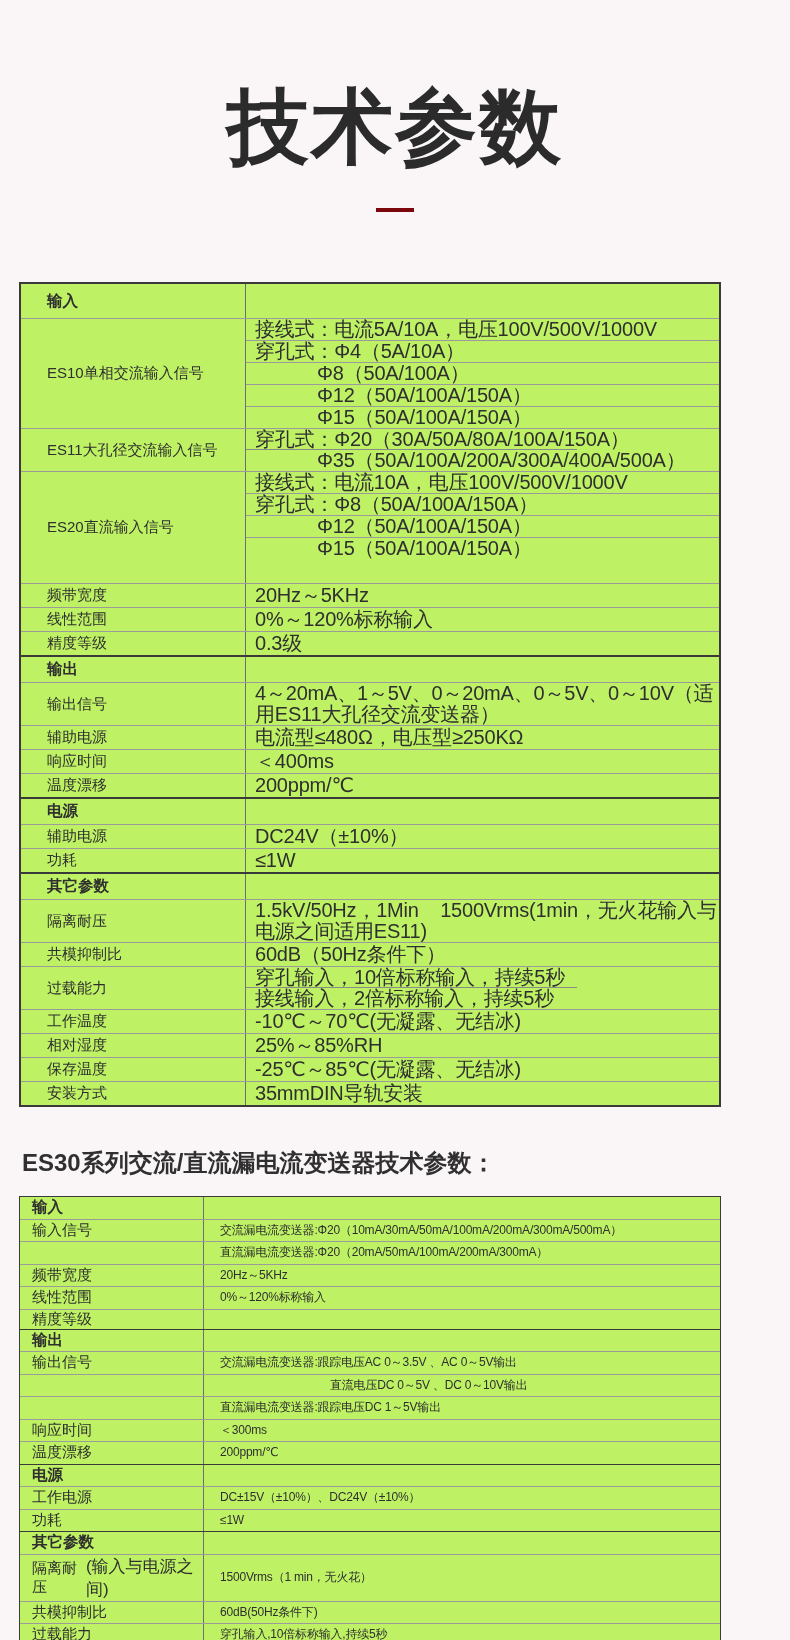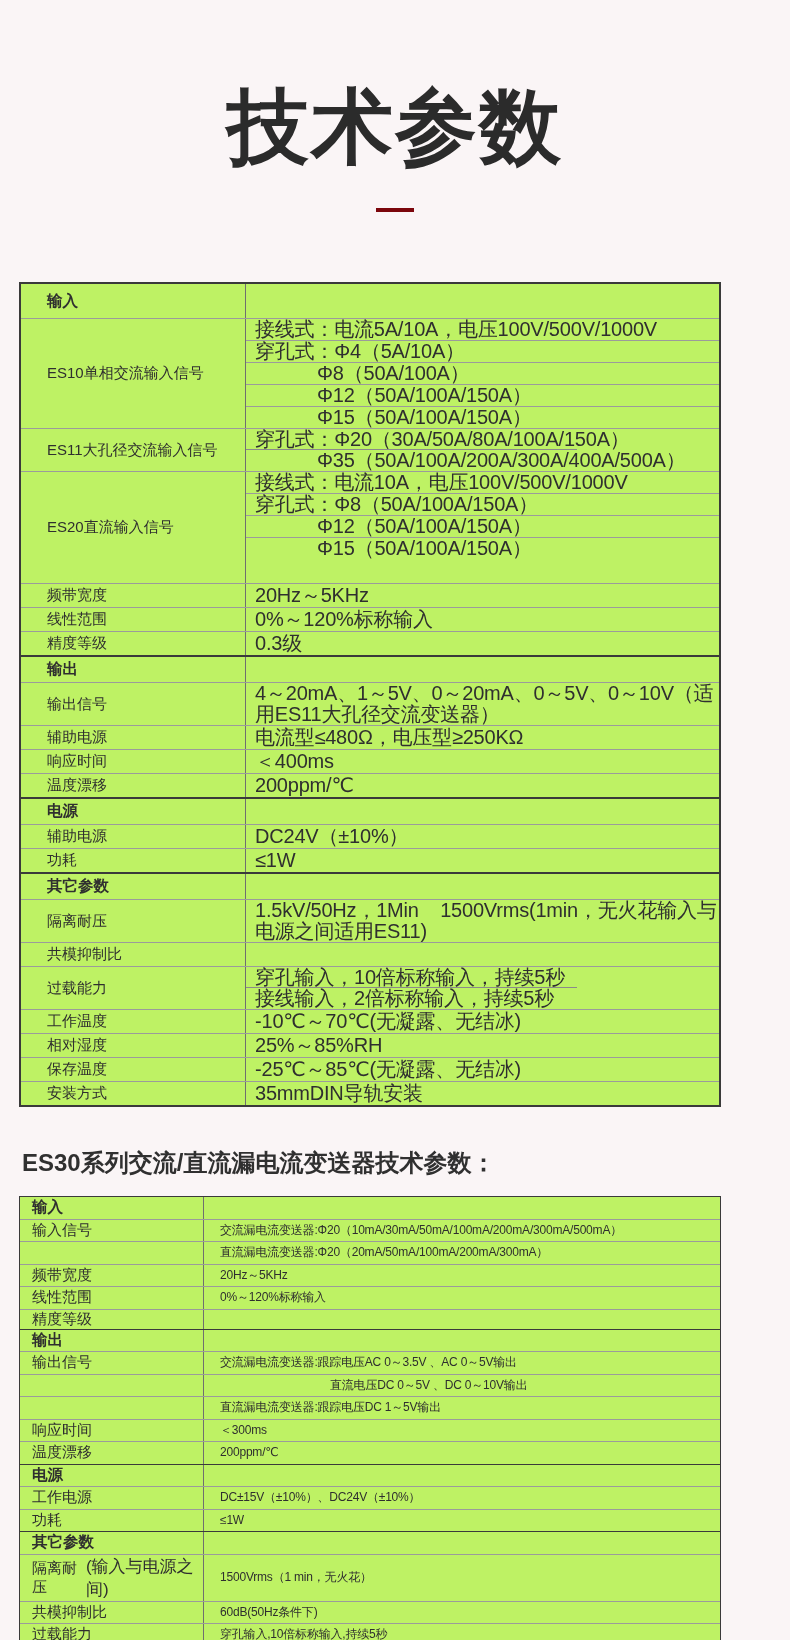--- a/index.html
+++ b/index.html
@@ -205,20 +205,23 @@
         </div>
       </div>
       <div class="trow">
         <div class="tlabel">隔离耐压</div>
         <div class="tvalue">
           <div class="tline">1.5kV/50Hz，1Min    1500Vrms(1min，无火花输入与电源之间适用ES11)</div>
         </div>
       </div>
       <div class="trow">
         <div class="tlabel">共模抑制比</div>
+        <div class="tvalue">
+          <div class="tline">60dB（50Hz条件下）</div>
+        </div>
       </div>
       <div class="trow">
         <div class="tlabel">过载能力</div>
         <div class="tvalue">
           <div class="tline divider-partial">穿孔输入，10倍标称输入，持续5秒</div>
           <div class="tline">接线输入，2倍标称输入，持续5秒</div>
         </div>
       </div>
       <div class="trow">
         <div class="tlabel">工作温度</div>

